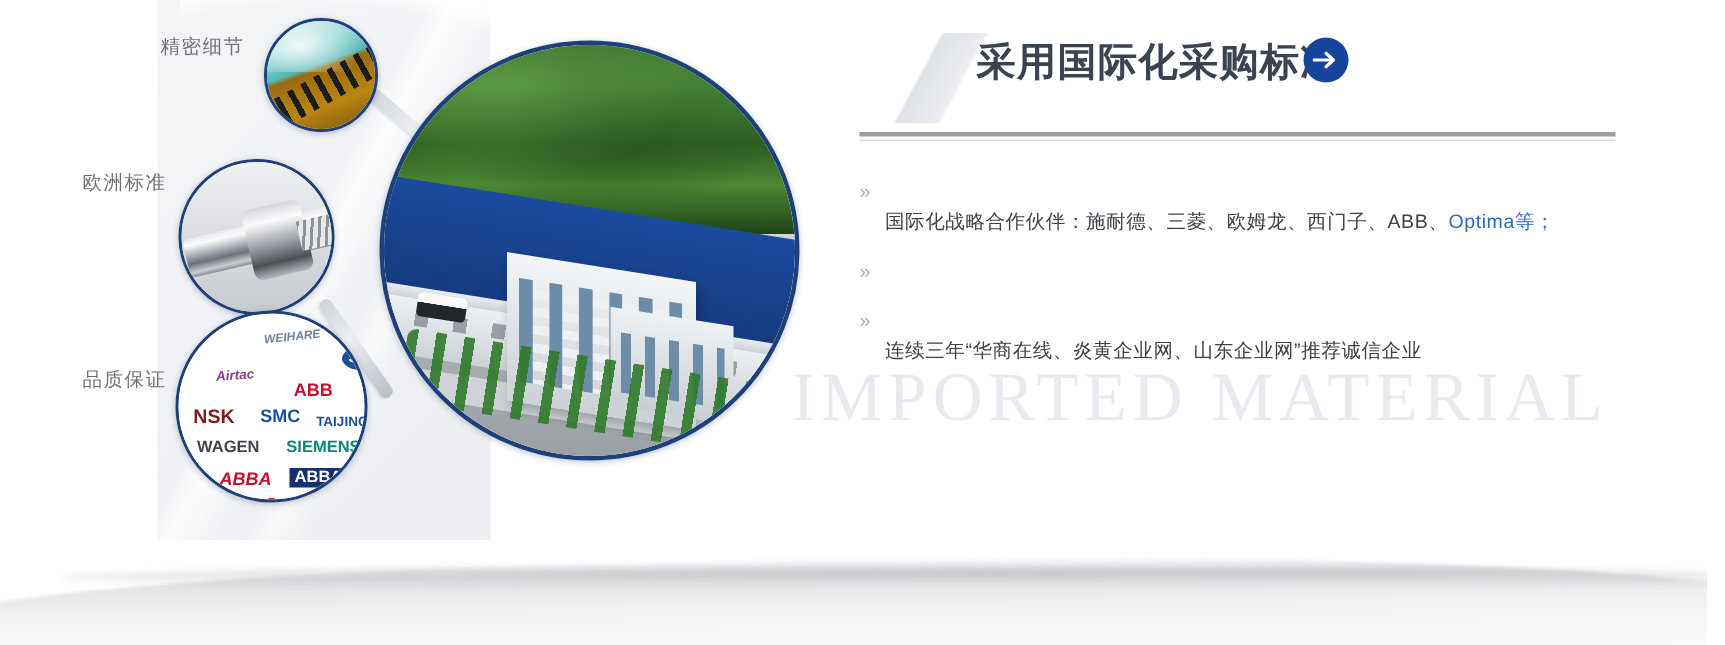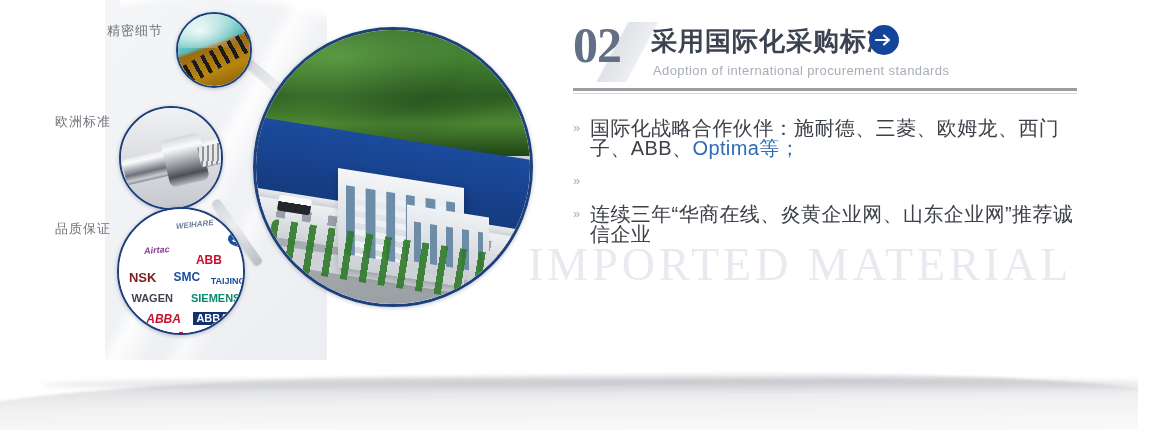--- a/index.html
+++ b/index.html
@@ -44,21 +44,21 @@
     pointer-events:none;
   }
 
   
   .lbl{
     position:absolute;color:#6f7378;font-size:13px;letter-spacing:1px;
     white-space:nowrap;
   }
   #lbl-precision{left:107px;top:22px;}
   #lbl-european{left:55px;top:113px;}
-  #lbl-quality{left:55px;top:220px;text-align:center;}
+  #lbl-quality{left:55px;top:244px;text-align:center;}
 
   
   .mag{position:absolute;border-radius:50%;overflow:hidden;
        border:2px solid #1d3f7a;box-sizing:border-box;
        box-shadow:0 1px 4px rgba(40,60,100,.30);}
   .handle{position:absolute;background:linear-gradient(90deg,#cfd3d8,#eceef1 40%,#b9bec6);
           border-radius:4px;transform-origin:0 50%;box-shadow:0 1px 2px rgba(0,0,0,.12);}
 
   
   #mag-precision{left:176px;top:12px;width:76px;height:76px;}
@@ -144,22 +144,22 @@
   .arrow-btn svg{position:absolute;left:6px;top:7px;}
   .title-en{position:absolute;left:80px;top:45px;font-size:13px;color:#a8aeb6;
     letter-spacing:.4px;font-family:"Liberation Sans","DejaVu Sans",sans-serif;}
 
   .rule{position:absolute;left:0px;top:70px;width:504px;height:3px;background:#9a9da1;}
   .rule2{position:absolute;left:0px;top:75px;width:504px;height:1px;background:#d8dadd;}
 
   .bullets{position:absolute;left:0px;top:100px;width:520px;}
   .brow{display:flex;align-items:flex-start;margin-bottom:13px;}
   .chev{color:#a9adb3;font-size:13px;width:17px;flex:0 0 17px;line-height:20px;}
-  .btxt{font-size:20px;color:#3d4148;line-height:20px;letter-spacing:.4px;
-        font-family:"Liberation Sans","DejaVu Sans",sans-serif;}
+  .btxt{font-size:13px;color:#3d4148;line-height:20px;letter-spacing:.4px;
+        font-family:"Liberation Sans","DejaVu Sans",sans-serif;margin-top:20px;}
   .hl{color:#2d6bb5;}
 
   .watermark{position:absolute;left:528px;top:238px;font-family:"Liberation Serif","DejaVu Serif",serif;
     font-size:46px;color:#e8eaf0;letter-spacing:4px;white-space:nowrap;}
 </style>
 </head>
 <body>
 
 <div class="stage">
 
@@ -221,28 +221,26 @@
       <div class="f-car"></div>
     </div>
   </div>
 
   <div class="watermark">IMPORTED  MATERIAL</div>
 
   <div class="right">
 
     <div class="head">
       <div class="num-band"></div>
-      <div class="num" style="color: rgb(98, 111, 132);">02</div>
       <div class="title-cn">采用国际化采购标准</div>
       <div class="arrow-btn" style="background: rgb(21, 69, 155);">
         <svg width="18" height="16" viewBox="0 0 18 16" aria-hidden="true">
           <path d="M1 8 H13 M9 3.5 L14 8 L9 12.5" fill="none" stroke="#ffffff" stroke-width="2.1" stroke-linecap="round" stroke-linejoin="round"></path>
         </svg>
       </div>
-      <div class="title-en">Adoption of international procurement standards</div>
     </div>
 
     <div class="rule"></div>
     <div class="rule2"></div>
 
     <div class="bullets" id="bullet-list">
         <div class="brow">
           <span class="chev">»</span>
           <span class="btxt"><span>国际化战略合作伙伴：施耐德、三菱、欧姆龙、西门子、ABB、</span><span class="hl" style="color: rgb(45, 107, 181);">Optima等；</span></span>
         </div>

